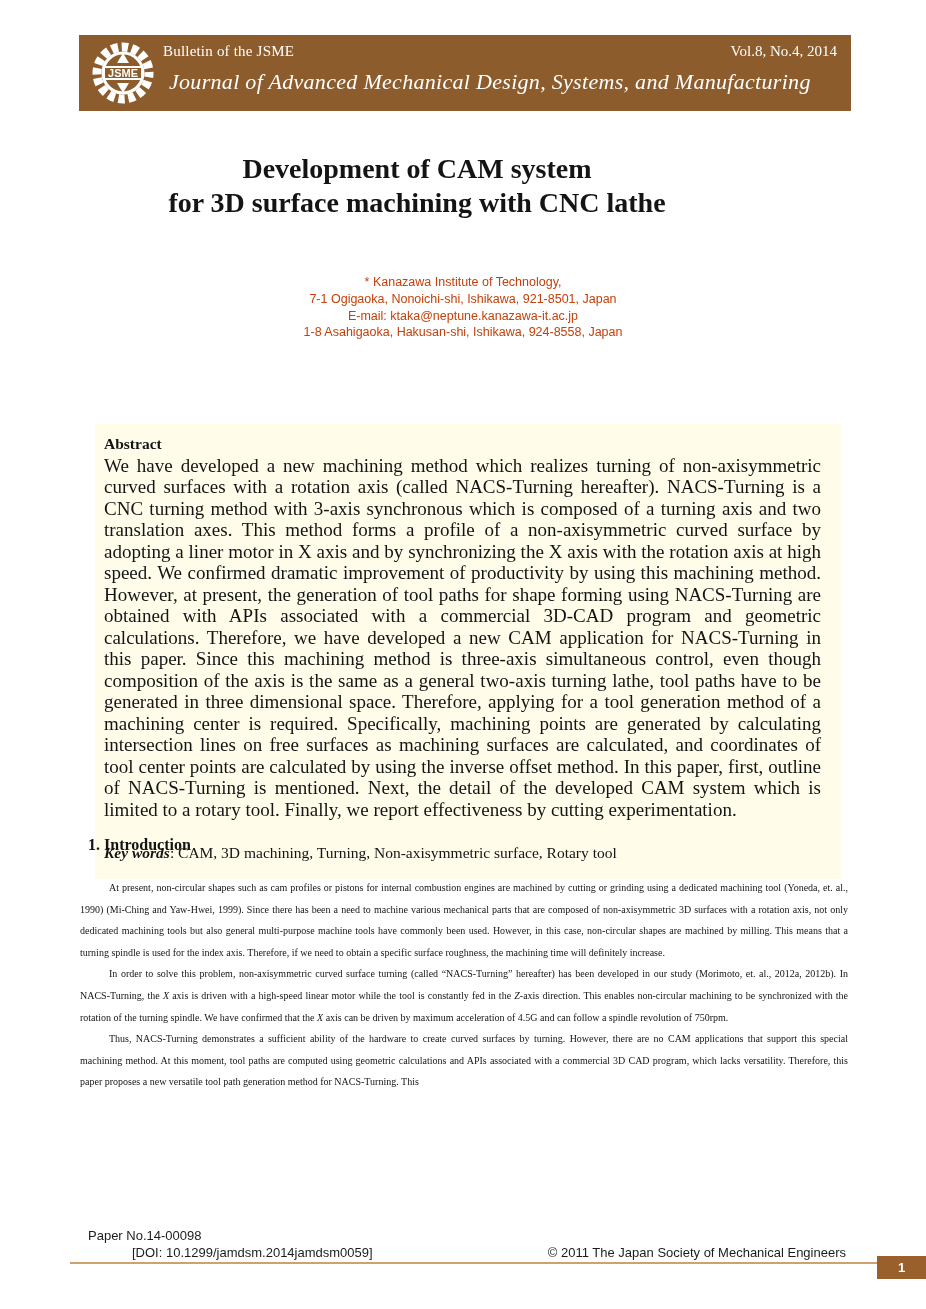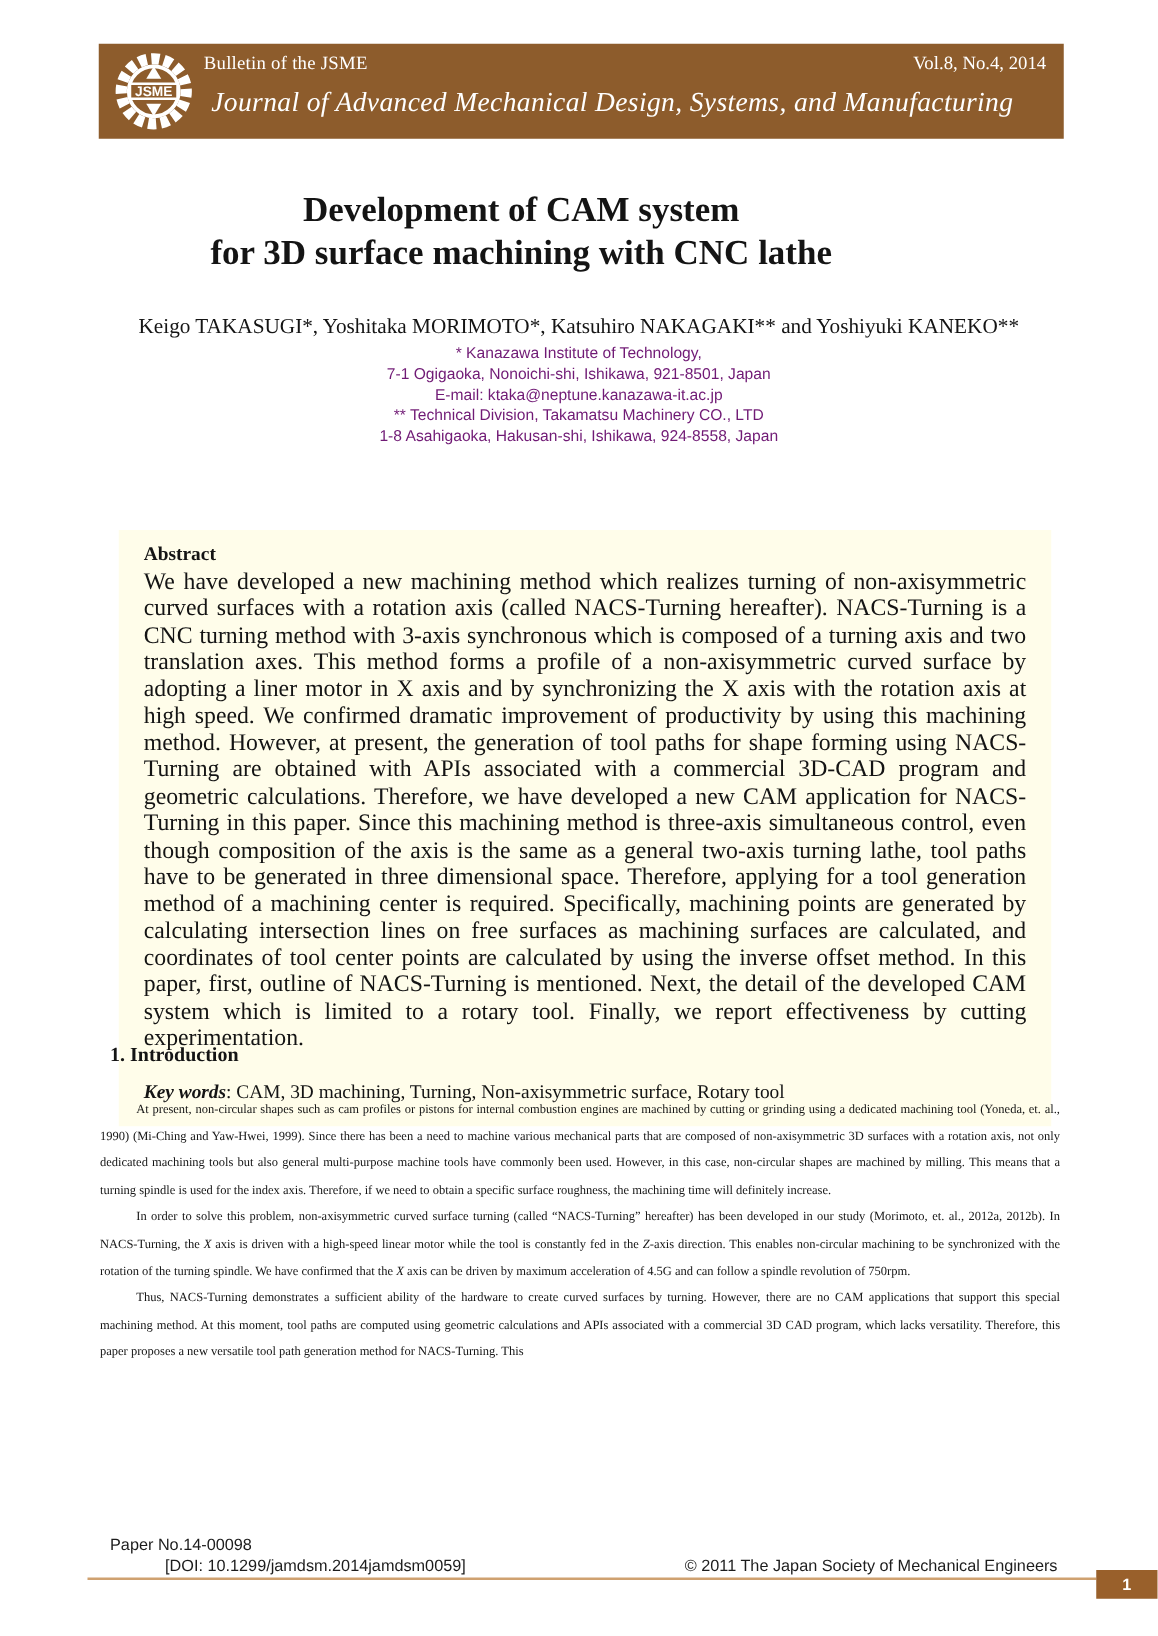--- a/index.html
+++ b/index.html
@@ -40,33 +40,33 @@
     text-align:center; font-weight:bold; font-size:28px; line-height:34px;
   }
   .authors {
     position:absolute; left:0; top:251px; width:926px;
     text-align:center; font-size:17px;
   }
   .affiliations {
     position:absolute; left:0; top:274px; width:926px;
     text-align:center;
     font-family:"Liberation Sans", sans-serif;
-    font-size:12.5px; line-height:16.8px; color:#701a75;
+    font-size:12.5px; line-height:16.8px; color:#c2410c;
   }
   .received {
     position:absolute; left:0; top:388px; width:926px;
     text-align:center; font-weight:bold; font-size:15.5px;
   }
 
   
   .abstract-box {
     position:absolute; left:95px; top:424px; width:746px;
     background:#fffdea;
     box-sizing:border-box;
-    padding:9px 20px 16px 20px;
+    padding:9px 20px 16px 9px;
   }
   .abstract-heading { font-weight:bold; font-size:15.5px; line-height:21.5px; }
   .abstract-body {
     font-size:19px; line-height:21.5px; text-align:justify;
     margin:0;
   }
   .keywords { margin-top:21.5px; font-size:15.5px; line-height:21.5px; }
   .keywords .kw-label { font-weight:bold; font-style:italic; }
 
   
@@ -117,27 +117,25 @@
     <div class="bulletin">Bulletin of the JSME</div>
     <div class="issue">Vol.8, No.4, 2014</div>
     <div class="journal">Journal of Advanced Mechanical Design, Systems, and Manufacturing</div>
   </div>
 
   <div class="title">
     <div>Development of CAM system</div>
     <div>for 3D surface machining with CNC lathe</div>
   </div>
 
-  <div class="authors">Keigo TAKASUGI*, Yoshitaka MORIMOTO*, Katsuhiro NAKAGAKI** and Yoshiyuki KANEKO**</div>
 
   <div class="affiliations">
     <div>* Kanazawa Institute of Technology,</div>
     <div>7-1 Ogigaoka, Nonoichi-shi, Ishikawa, 921-8501, Japan</div>
     <div>E-mail: ktaka@neptune.kanazawa-it.ac.jp</div>
-    <div>** Technical Division, Takamatsu Machinery CO., LTD</div>
     <div>1-8 Asahigaoka, Hakusan-shi, Ishikawa, 924-8558, Japan</div>
   </div>
 
 
   <div class="abstract-box">
     <div class="abstract-heading">Abstract</div>
     <p class="abstract-body">We have developed a new machining method which realizes turning of non-axisymmetric curved surfaces with a rotation axis (called NACS-Turning hereafter). NACS-Turning is a CNC turning method with 3-axis synchronous which is composed of a turning axis and two translation axes. This method forms a profile of a non-axisymmetric curved surface by adopting a liner motor in X axis and by synchronizing the X axis with the rotation axis at high speed. We confirmed dramatic improvement of productivity by using this machining method. However, at present, the generation of tool paths for shape forming using NACS-Turning are obtained with APIs associated with a commercial 3D-CAD program and geometric calculations. Therefore, we have developed a new CAM application for NACS-Turning in this paper. Since this machining method is three-axis simultaneous control, even though composition of the axis is the same as a general two-axis turning lathe, tool paths have to be generated in three dimensional space. Therefore, applying for a tool generation method of a machining center is required. Specifically, machining points are generated by calculating intersection lines on free surfaces as machining surfaces are calculated, and coordinates of tool center points are calculated by using the inverse offset method. In this paper, first, outline of NACS-Turning is mentioned. Next, the detail of the developed CAM system which is limited to a rotary tool. Finally, we report effectiveness by cutting experimentation.</p>
     <div class="keywords">
       <span class="kw-label">Key words</span><span>: CAM, 3D machining, Turning, Non-axisymmetric surface, Rotary tool</span>
     </div>

